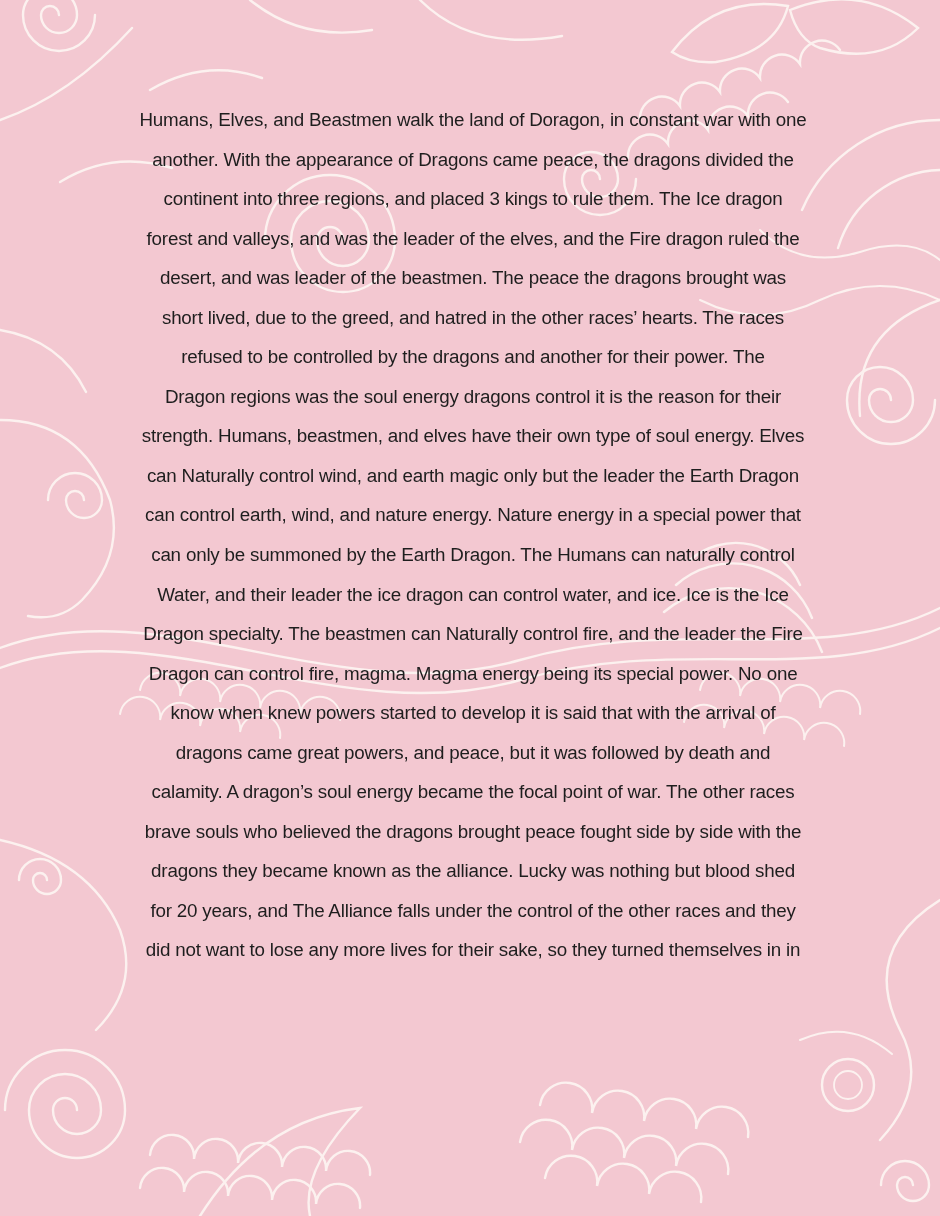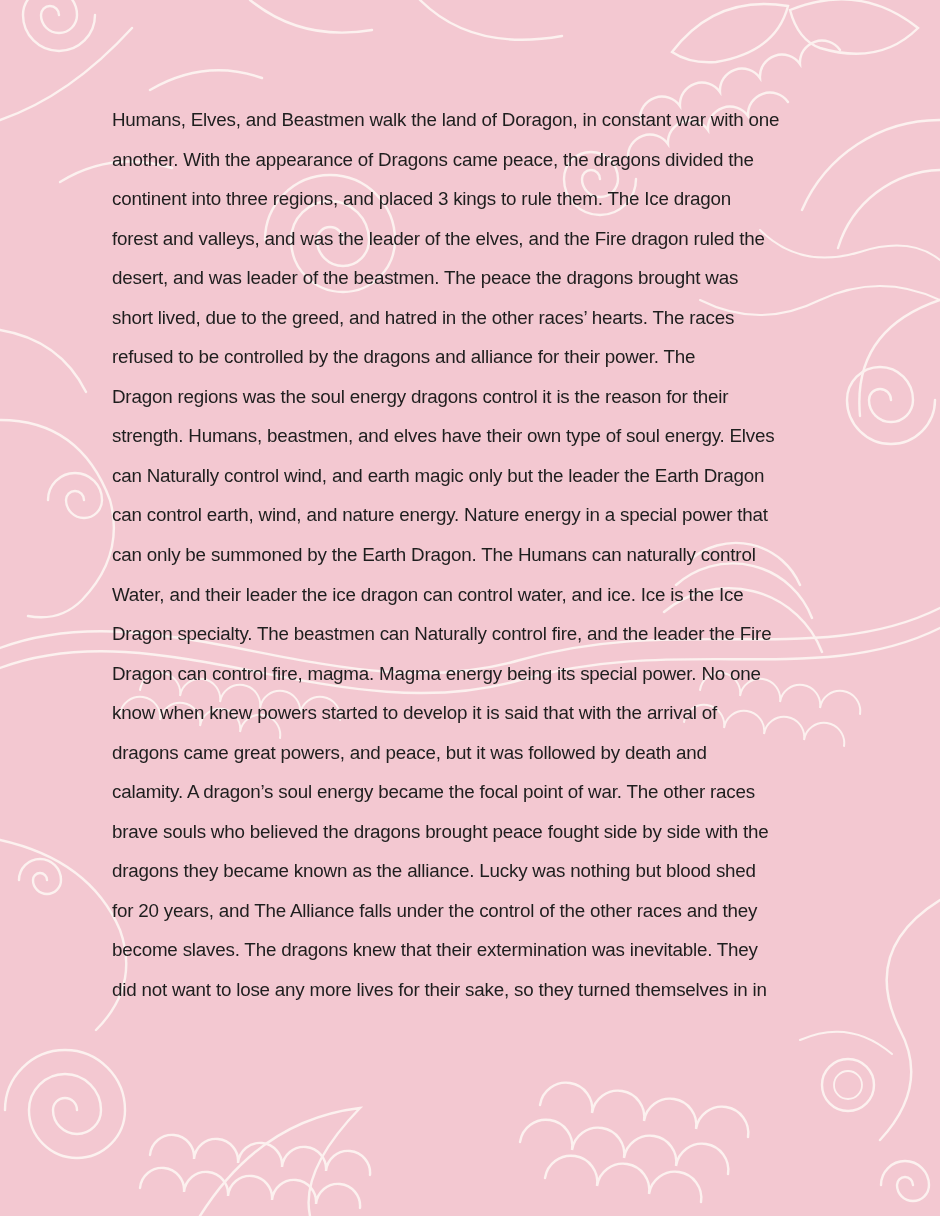--- a/index.html
+++ b/index.html
@@ -13,21 +13,21 @@
     background: #f3c8d1;
     overflow: hidden;
   }
   .pattern-layer {
     position: absolute; inset: 0;
     width: 940px; height: 1216px;
     pointer-events: none;
   }
   .text-block {
     position: absolute;
-    left: 112px; top: 100px; width: 722px;
+    left: 112px; top: 100px; width: 722px; text-align: center;
   }
   .text-line {
     white-space: pre;
     font-size: 18.8px;
     letter-spacing: -0.2px;
     line-height: 39.55px;
     height: 39.55px;
     color: #1e1e1e;
     font-weight: 400;
   }
@@ -95,32 +95,31 @@
     <path d="M 913 1185 a 8 8 0 1 0 -16 0 a 16 16 0 1 0 32 0 a 24 24 0 1 0 -48 0"></path>
   </svg>
 
   <div class="text-block">
       <div class="text-line">Humans, Elves, and Beastmen walk the land of Doragon, in constant war with one</div>
       <div class="text-line">another. With the appearance of Dragons came peace, the dragons divided the</div>
       <div class="text-line">continent into three regions, and placed 3 kings to rule them. The Ice dragon</div>
       <div class="text-line">forest and valleys, and was the leader of the elves, and the Fire dragon ruled the</div>
       <div class="text-line">desert, and was leader of the beastmen. The peace the dragons brought was</div>
       <div class="text-line">short lived, due to the greed, and hatred in the other races’ hearts. The races</div>
-      <div class="text-line">refused to be controlled by the dragons and alliance for their power. The</div>
+      <div class="text-line">refused to be controlled by the dragons and another for their power. The</div>
       <div class="text-line">Dragon regions was the soul energy dragons control it is the reason for their</div>
       <div class="text-line">strength. Humans, beastmen, and elves have their own type of soul energy. Elves</div>
       <div class="text-line">can Naturally control wind, and earth magic only but the leader the Earth Dragon</div>
       <div class="text-line">can control earth, wind, and nature energy. Nature energy in a special power that</div>
       <div class="text-line">can only be summoned by the Earth Dragon. The Humans can naturally control</div>
       <div class="text-line">Water, and their leader the ice dragon can control water, and ice. Ice is the Ice</div>
       <div class="text-line">Dragon specialty. The beastmen can Naturally control fire, and the leader the Fire</div>
       <div class="text-line">Dragon can control fire, magma. Magma energy being its special power. No one</div>
       <div class="text-line">know when knew powers started to develop it is said that with the arrival of</div>
       <div class="text-line">dragons came great powers, and peace, but it was followed by death and</div>
       <div class="text-line">calamity. A dragon’s soul energy became the focal point of war. The other races</div>
       <div class="text-line">brave souls who believed the dragons brought peace fought side by side with the</div>
       <div class="text-line">dragons they became known as the alliance. Lucky was nothing but blood shed</div>
       <div class="text-line">for 20 years, and The Alliance falls under the control of the other races and they</div>
-      <div class="text-line">become slaves. The dragons knew that their extermination was inevitable. They</div>
       <div class="text-line">did not want to lose any more lives for their sake, so they turned themselves in in</div>
     </div>
 
 </div>
 
 </body></html>

